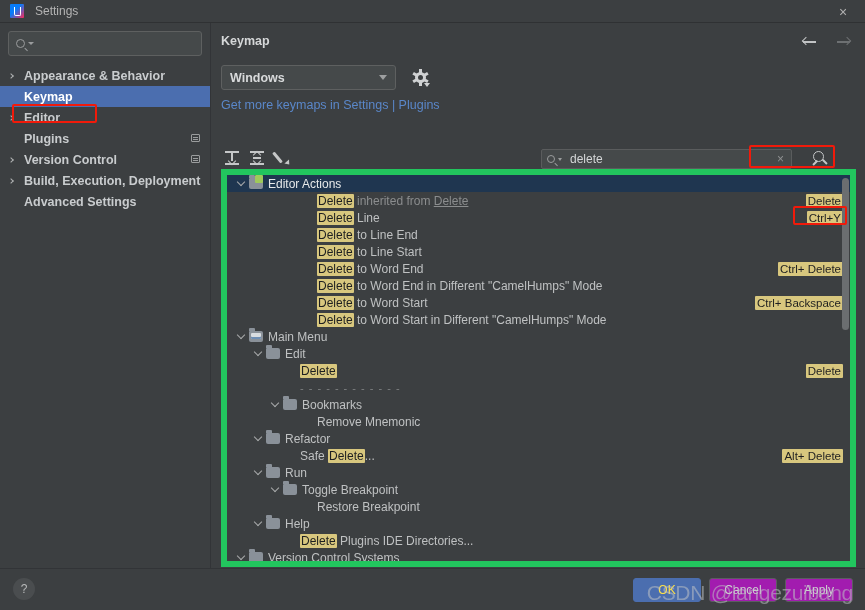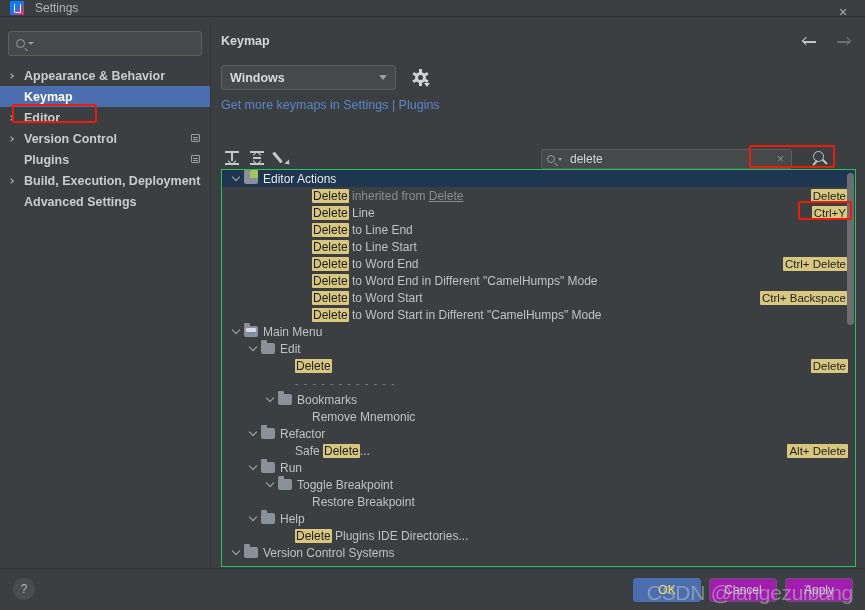--- a/index.html
+++ b/index.html
@@ -11,21 +11,21 @@
   }
   #app {
     position: relative;
     width: 865px; height: 610px;
     background: #3c3f41;
     color: #bbbbbb;
   }
 
   
   .titlebar {
-    position: absolute; left: 0; top: 0; width: 865px; height: 17px;
+    position: absolute; left: 0; top: 0; width: 865px; height: 23px;
     background: #3c3f41;
     border-bottom: 1px solid #2f3133;
     display: flex; align-items: center;
   }
   .title-icon {
     width: 14px; height: 14px; margin-left: 10px;
     background: linear-gradient(135deg, #087cfa 0%, #087cfa 40%, #fe2857 100%);
     border-radius: 1px;
     position: relative;
   }
@@ -233,21 +233,21 @@
     position: absolute; left: 537px; top: 122px;
     width: 86px; height: 23px;
     border: 2px solid #f11a0a; border-radius: 2px;
     pointer-events: none; z-index: 40;
   }
 
   
   .tree {
     position: absolute; left: 9px; top: 146px; width: 635px; height: 398px;
     background: #3c3f41;
-    border: 1px solid #22c55e;
+    border: 6px solid #22c55e;
     overflow: hidden;
   }
   .trow {
     position: relative; height: 17px;
     display: flex; align-items: center;
     font-size: 12px; color: #bfc1c2; white-space: nowrap;
   }
   .trow.sel { background: #1f3650; color: #e6e8e9; }
   .chev-r {
     width: 6px; height: 6px; flex: none;
@@ -354,29 +354,29 @@
           <span class="nav-arrow"></span>
           <span class="nav-label">Keymap</span>
         </div>
         <div class="nav-item">
           <span class="nav-arrow">
             <span class="chev"></span>
           </span>
           <span class="nav-label">Editor</span>
         </div>
         <div class="nav-item">
+          <span class="nav-arrow"></span>
+          <span class="nav-label">Plugins</span>
+          <span class="nav-badge"></span>
+        </div>
+        <div class="nav-item">
           <span class="nav-arrow">
             <span class="chev"></span>
           </span>
           <span class="nav-label">Version Control</span>
-          <span class="nav-badge"></span>
-        </div>
-        <div class="nav-item">
-          <span class="nav-arrow"></span>
-          <span class="nav-label">Plugins</span>
           <span class="nav-badge"></span>
         </div>
         <div class="nav-item">
           <span class="nav-arrow">
             <span class="chev"></span>
           </span>
           <span class="nav-label">Build, Execution, Deployment</span>
         </div>
         <div class="nav-item">
           <span class="nav-arrow"></span>

